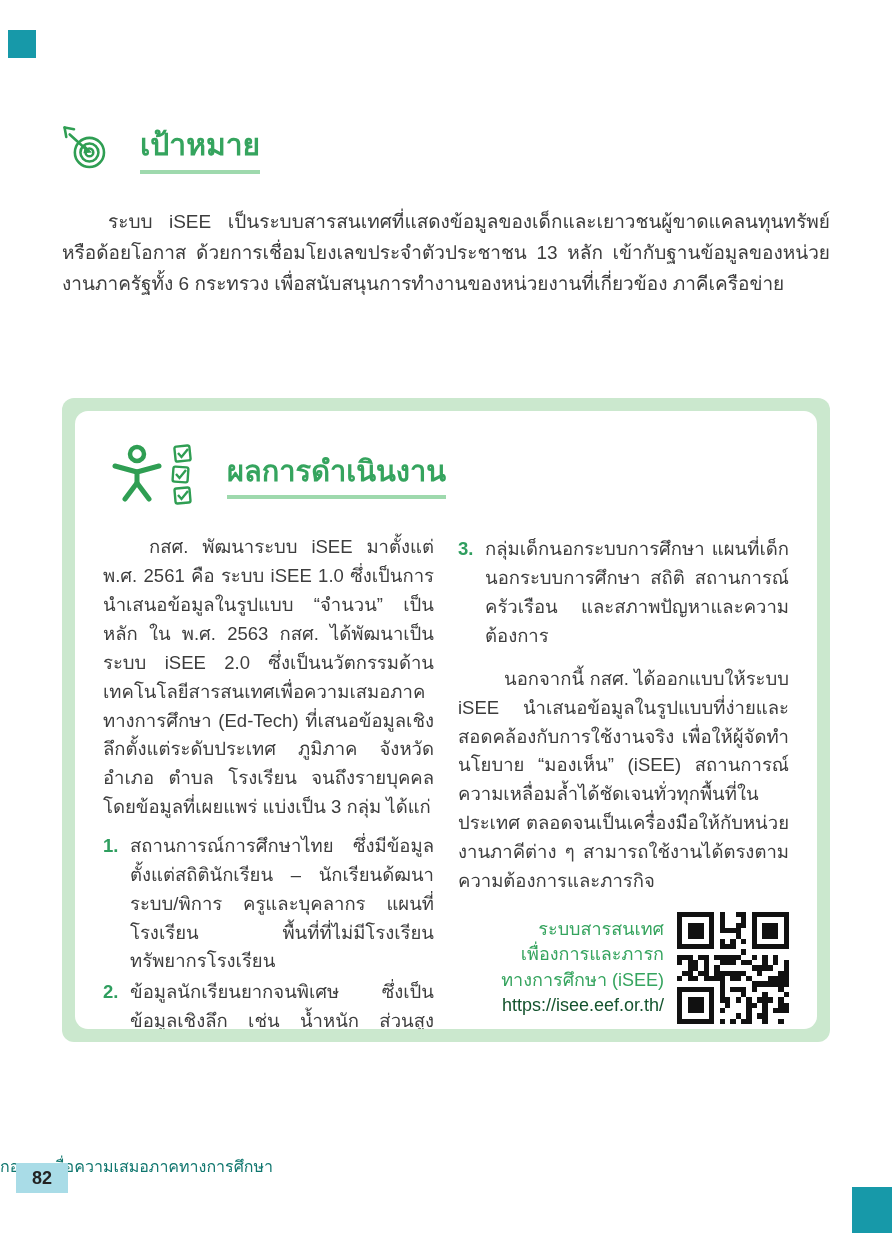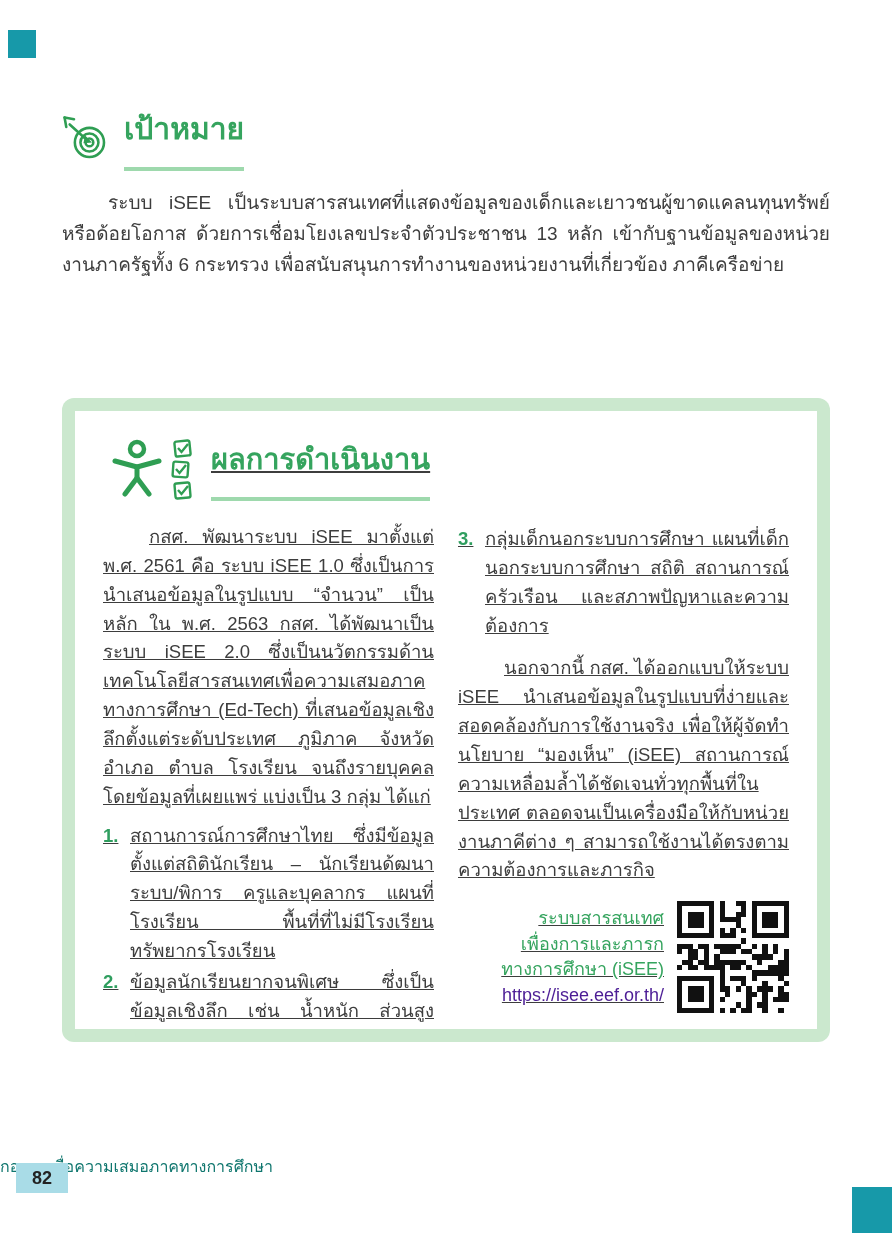--- a/index.html
+++ b/index.html
@@ -7,52 +7,52 @@
     position:relative;width:892px;height:1233px;background:#fff;overflow:hidden;
     font-family:"Liberation Sans","DejaVu Sans",sans-serif;color:#3d3d3d;
   }
   .corner{position:absolute;background:#1799a9;}
   .corner-tl{left:8px;top:30px;width:28px;height:28px;}
   .corner-br{right:0;top:1187px;width:40px;height:46px;}
 
   
   .sec-head{display:flex;align-items:center;gap:14px;}
   .sec-title{
-    font-size:30px;font-weight:bold;color:#35a45e;margin:0;line-height:1.15;
-    padding-bottom:20px;border-bottom:4px solid #9ed9ad;display:inline-block;
+    font-size:30px;font-weight:bold;color:#35a45e;margin:16px;line-height:1.15;
+    padding-bottom:7px;border-bottom:4px solid #9ed9ad;display:inline-block;
   }
 
   
   .goal{position:absolute;left:62px;top:112px;width:768px;}
   .goal .twocol{display:flex;gap:4px;margin-top:16px;}
   .goal .col{flex:1;font-size:19px;line-height:1.64;text-align:justify;margin:0;}
   .indent{text-indent:46px;}
 
   
   .results-box{
     position:absolute;left:62px;top:398px;width:768px;height:644px;
     background:#cbe8ce;border-radius:12px;padding:13px;box-sizing:border-box;
   }
   .results-inner{
-    background:#fff;border-radius:0;width:100%;height:100%;
-    box-sizing:border-box;padding:20px 28px;overflow:hidden;text-decoration:underline;
+    background:#fff;border-radius:13px;width:100%;height:100%;
+    box-sizing:border-box;padding:20px 28px;overflow:hidden;
   }
   .results-head{display:flex;align-items:center;gap:10px;margin:8px 0 0 4px;}
   .results-head .sec-title{font-size:29px;}
   .results-cols{display:flex;gap:24px;margin-top:18px;font-size:18.5px;line-height:1.56;}
   .results-cols .col{flex:1;margin:0;}
   .results-cols p{margin:0 0 10px 0;text-align:justify;}
   .li{display:flex;margin-top:2px;}
   .li .num{flex:0 0 27px;color:#2f9e5f;font-weight:bold;}
   .li .li-text{flex:1;text-align:justify;}
 
   
   .qr-row{margin-top:16px;display:flex;justify-content:flex-end;align-items:center;gap:13px;}
   .qr-caption{text-align:right;color:#35a45e;font-size:18px;line-height:1.42;}
-  .qr-caption .url{color:#4c1d95;}
+  .qr-caption .url{color:#14532d;}
   svg.qr{width:112px;height:112px;display:block;}
 
   
   .pagenum{
     position:absolute;left:0;top:1163px;width:52px;height:30px;background:#a9dce7;
     display:flex;align-items:center;justify-content:center;
     font-size:18px;font-weight:bold;color:#222;margin-left:16px;
   }
   .footer-text{
     position:absolute;left:0;top:1156px;width:100%;text-align:left;

